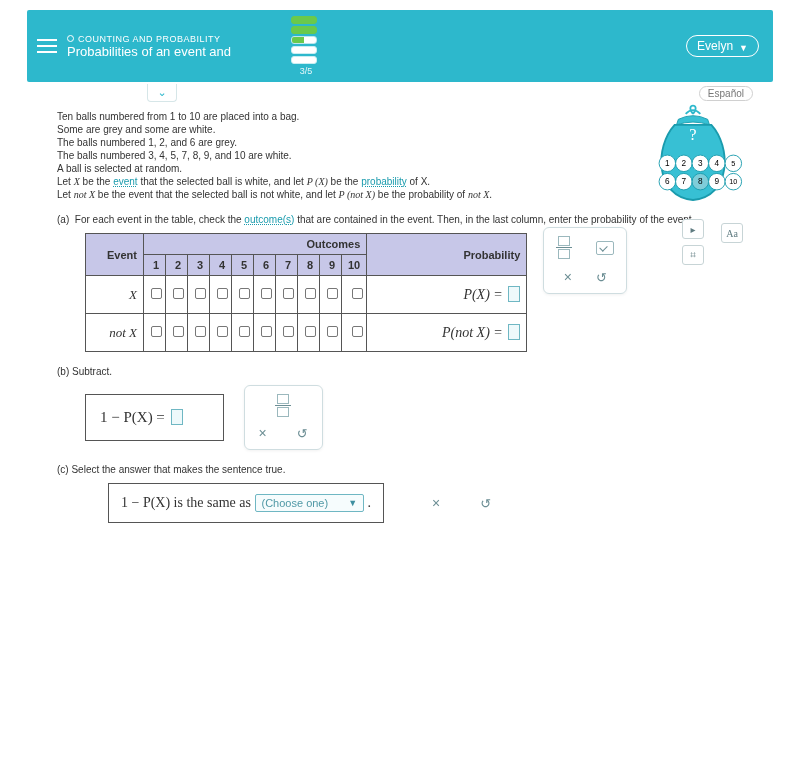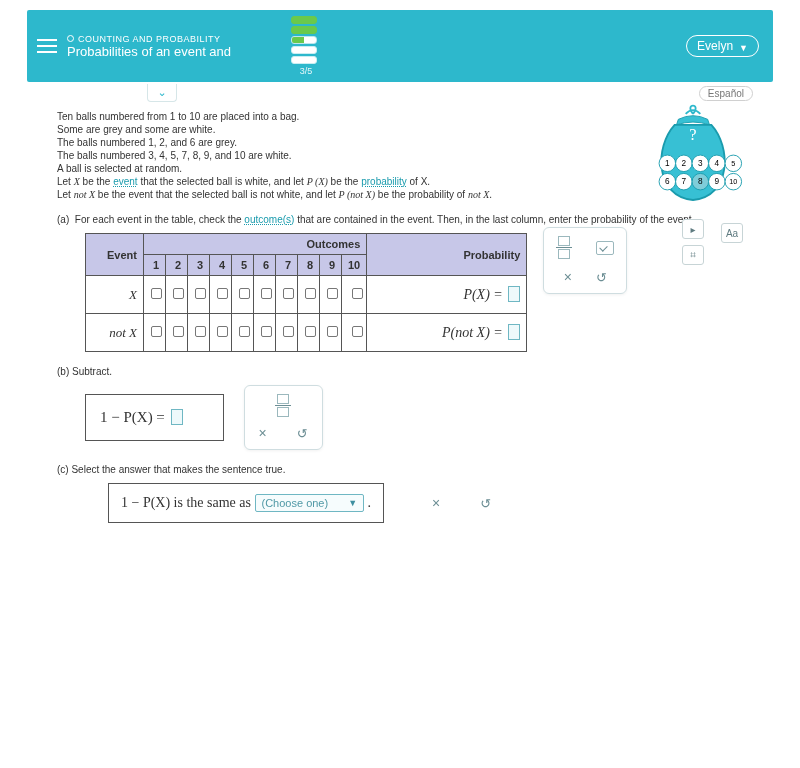--- a/index.html
+++ b/index.html
@@ -182,21 +182,21 @@
 
     <p class="mt">
       <span>Let </span><span class="fam-tnr" style="font-style:italic">not X</span><span> be the event that the selected ball is not white, and let </span><span class="fam-tnr" style="font-style:italic">P (not X)</span><span> be the probability of </span><span class="fam-tnr" style="font-style:italic">not X</span><span>.</span>
     </p>
 
     <div class="block">
       <p>
         <span>(a)</span>&nbsp;
         <span>For each event in the table, check the </span><span class="link">outcome(s)</span><span> that are contained in the event. Then, in the last column, enter the probability of the event.</span>
       </p>
-      <div class="side-btn calc-icon" style="position:static;float:right;margin-top:-4px;">Aa</div>
+      <div class="side-btn calc-icon" style="position:static;float:right;margin-top:-4px;font-family:Liberation Serif, serif;">Aa</div>
 
       <div class="block-inner" style="display:flex;align-items:flex-start;">
         <table class="outcomes">
           <tbody>
               <tr>
             <th rowspan="2">Event</th>
             <th colspan="10">Outcomes</th>
             <th rowspan="2">Probability</th>
           </tr>
           <tr>

